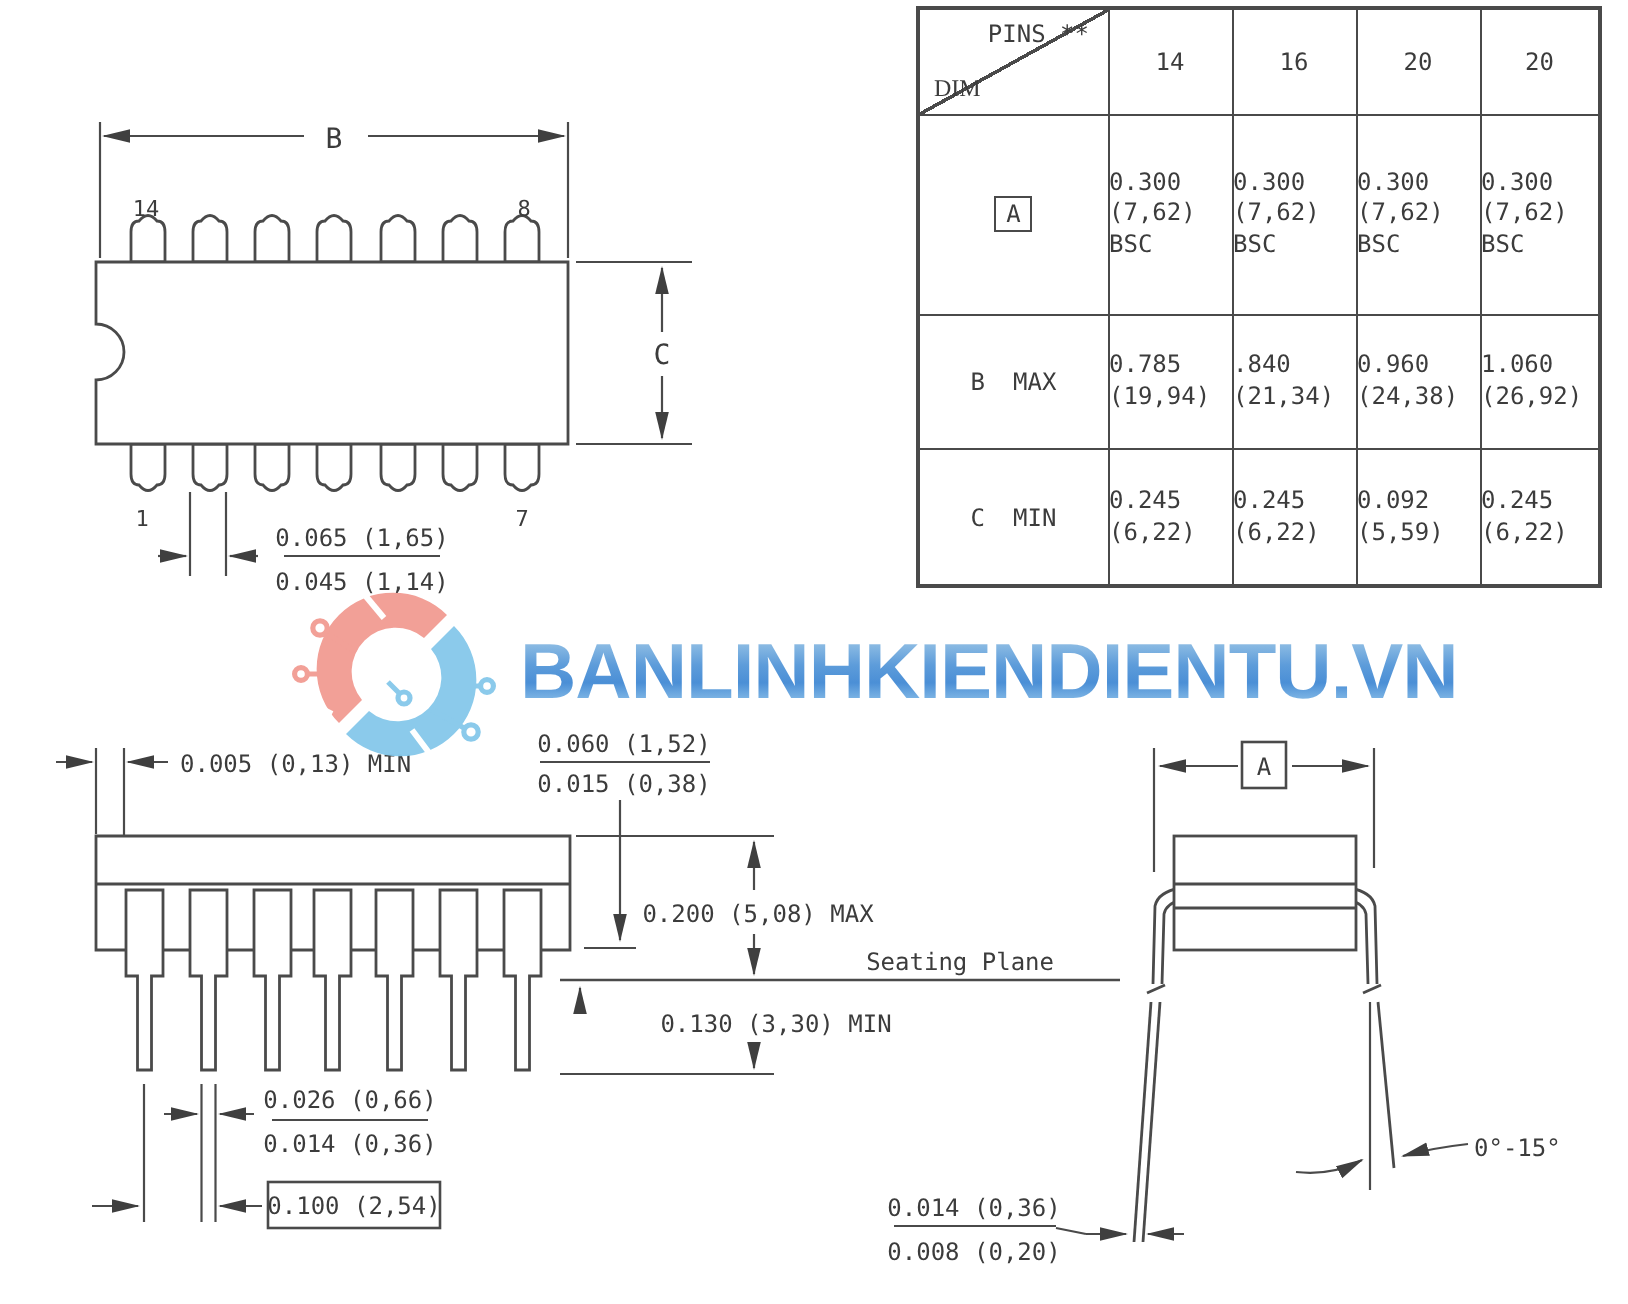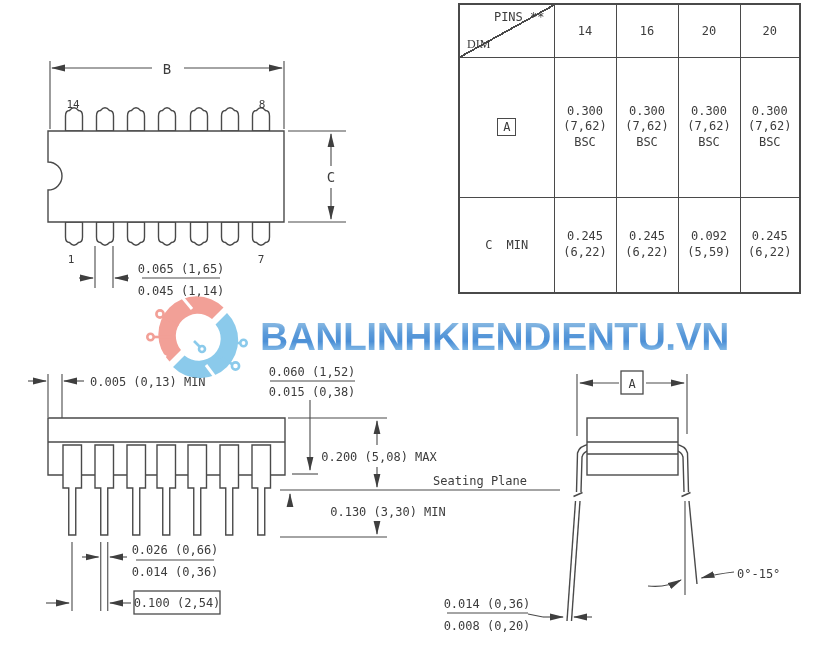--- a/index.html
+++ b/index.html
@@ -11,21 +11,21 @@
   svg .shape{stroke:#4a4a4a;stroke-width:1.4;fill:#ffffff;}
   svg .t{font-size:12px;}
   svg .tb{font-size:14px;}
   svg .ts{font-size:11px;}
 
   
   #dim-table-wrap{position:absolute;left:458px;top:3px;width:343px;height:291px;}
   table.dims{width:100%;height:100%;border-collapse:collapse;table-layout:fixed;}
   table.dims td,table.dims th{border:1.5px solid #4a4a4a;padding:0;vertical-align:middle;}
   table.dims{border:2px solid #4a4a4a;}
-  td.val{text-align:center;white-space:pre-line;font-size:12px;line-height:1.3;color:#3c3c3c;}
+  td.val{text-align:left;white-space:pre-line;font-size:12px;line-height:1.3;color:#3c3c3c;}
   td.dimcell{text-align:center;font-size:12px;color:#3c3c3c;}
   .dim-letter{display:inline-block;}
   .dim-qual{margin-left:14px;}
   .boxed{display:inline-block;border:1.4px solid #4a4a4a;padding:1px 5px;line-height:1.2;}
   th.corner{position:relative;font-weight:normal;font-size:12px;
     background-image:linear-gradient(to bottom right,transparent calc(50% - 0.9px),#4a4a4a calc(50% - 0.9px),#4a4a4a calc(50% + 0.9px),transparent calc(50% + 0.9px));}
   .corner-pins{position:absolute;top:5px;right:9px;}
   .corner-dim{position:absolute;bottom:5px;left:7px;font-family:Liberation Serif, serif;}
   th.pincol{font-weight:normal;font-size:12px;}
 
@@ -125,20 +125,31 @@
 (7,62)
 BSC</td>
         <td class="val">0.300
 (7,62)
 BSC</td>
         <td class="val">0.300
 (7,62)
 BSC</td>
       </tr>
       <tr>
+        <td class="dimcell"><span class="dim-letter">B</span><span class="dim-qual">MAX</span></td>
+        <td class="val">0.785
+(19,94)</td>
+        <td class="val">.840
+(21,34)</td>
+        <td class="val">0.960
+(24,38)</td>
+        <td class="val">1.060
+(26,92)</td>
+      </tr>
+      <tr>
         <td class="dimcell"><span class="dim-letter">C</span><span class="dim-qual">MIN</span></td>
         <td class="val">0.245
 (6,22)</td>
         <td class="val">0.245
 (6,22)</td>
         <td class="val">0.092
 (5,59)</td>
         <td class="val">0.245
 (6,22)</td>
       </tr>

